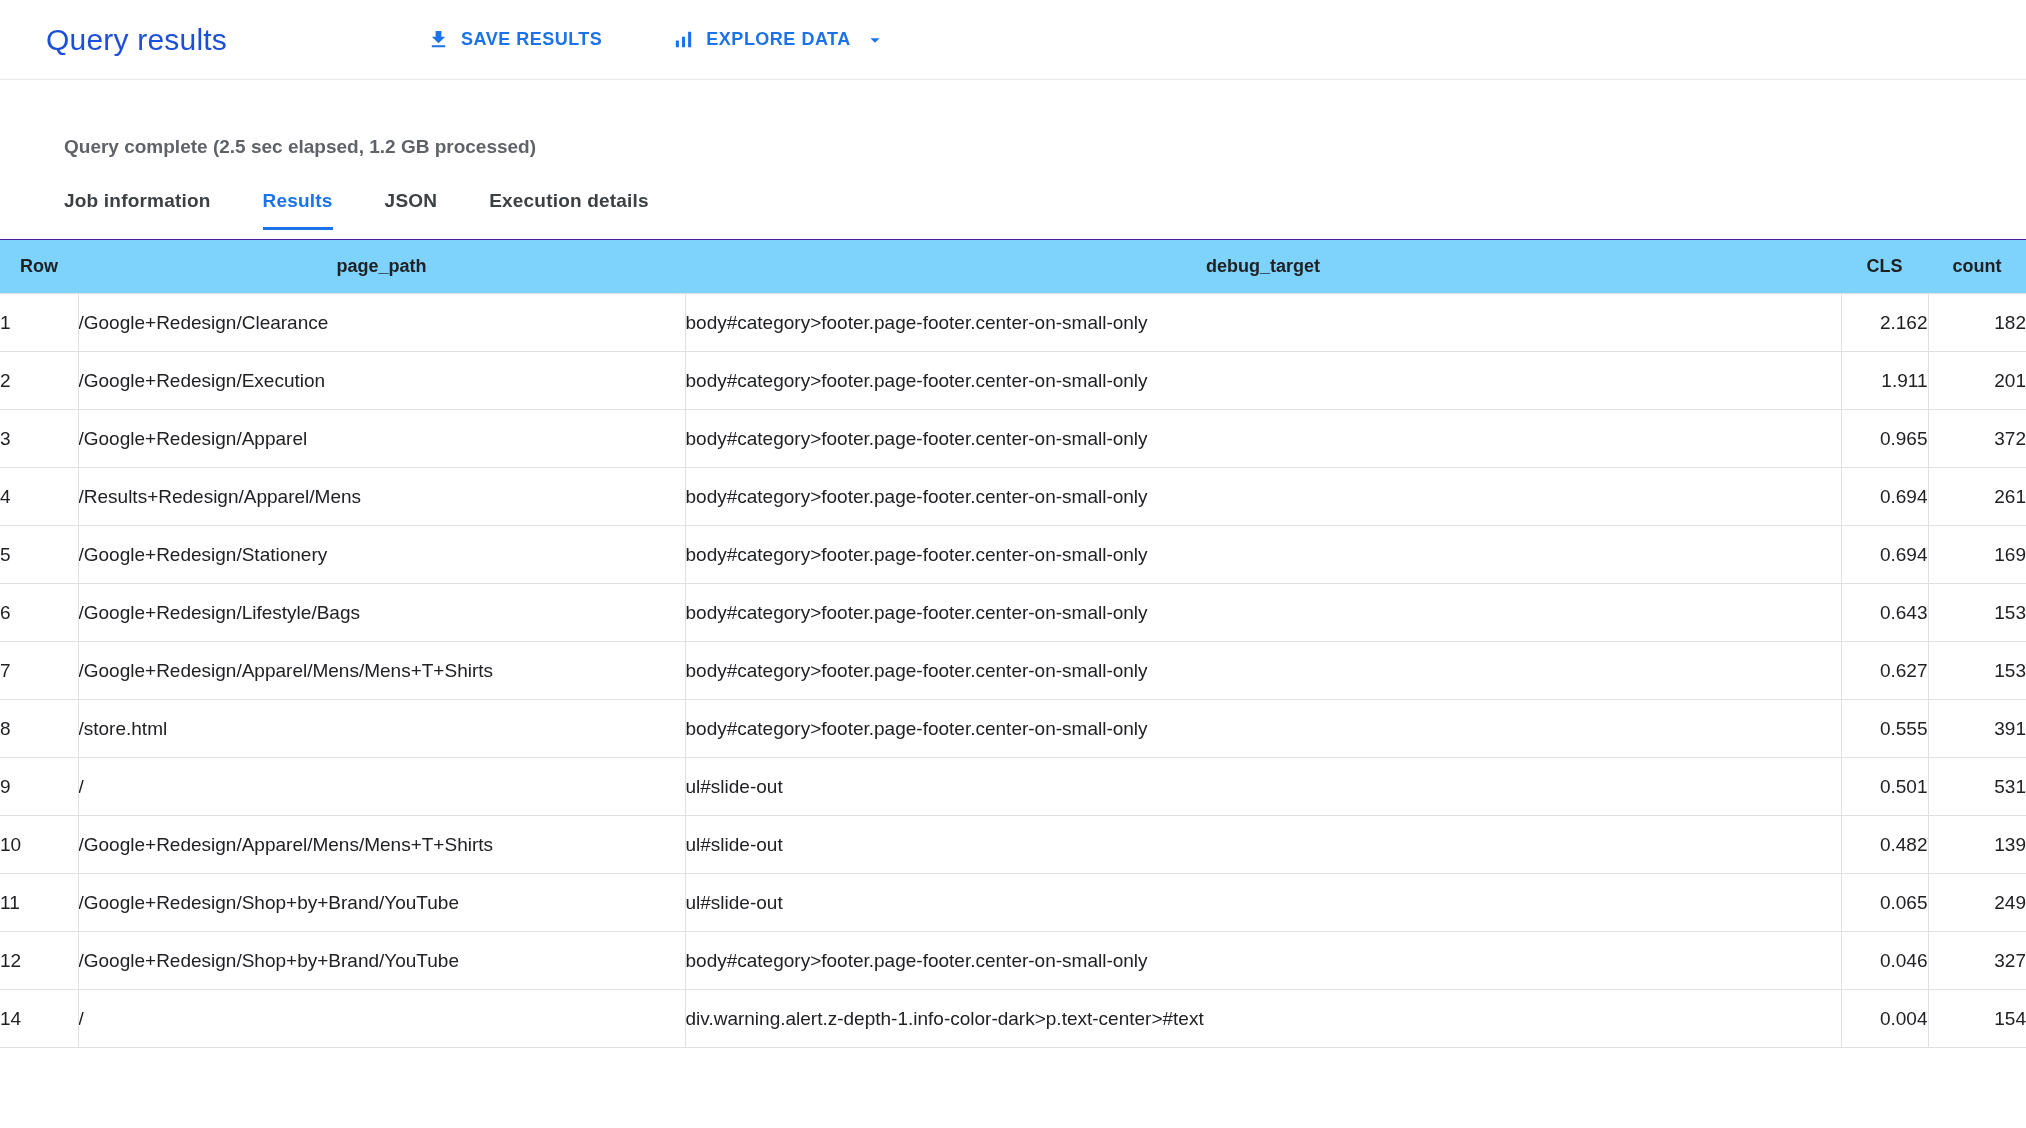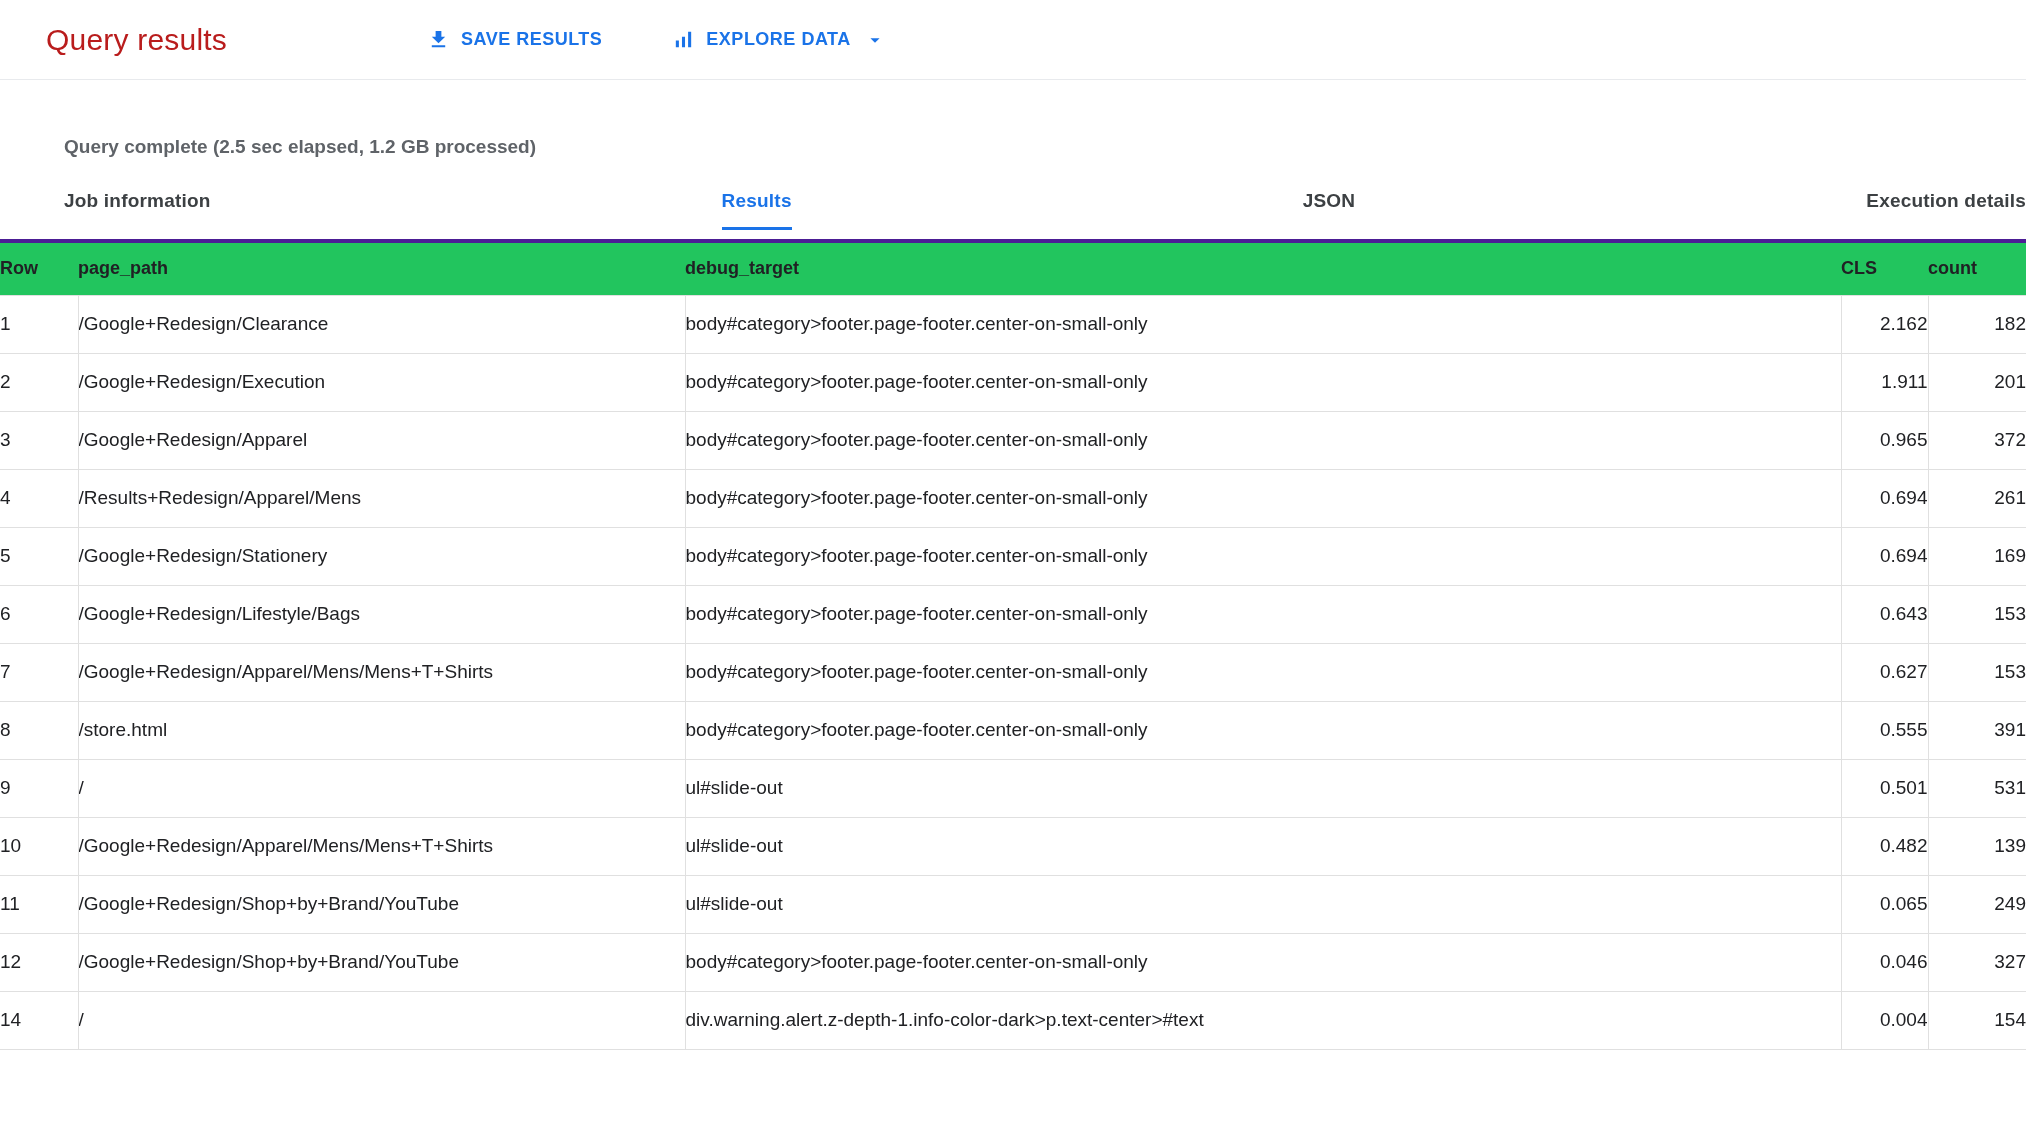--- a/index.html
+++ b/index.html
@@ -17,21 +17,21 @@
     height:80px;
     display:flex;
     align-items:center;
     padding-left:46px;
     border-bottom:1px solid #e8eaed;
     background:#fff;
   }
   .page-title {
     font-size:30px;
     font-weight:400;
-    color:#b91c1c;
+    color:#1d4ed8;
     letter-spacing:0.2px;
   }
   .actions {
     display:flex;
     align-items:center;
     margin-left:200px;
     gap:70px;
   }
   .text-btn {
     display:flex;
@@ -53,22 +53,21 @@
   
   .status-line {
     margin:56px 0 0 64px;
     font-size:19px;
     color:#5f6368;
     font-weight:bold;
   }
   .tabs {
     display:flex;
     margin:32px 0 0 64px;
-    gap:72px;
-    justify-content:space-between;
+    gap:52px;
   }
   .tab {
     font-size:19px;
     font-weight:700;
     color:#3c4043;
     padding-bottom:15px;
     cursor:pointer;
     letter-spacing:0.2px;
   }
   .tab.active {
@@ -77,27 +76,27 @@
   }
 
   
   table.results {
     width:2026px;
     border-collapse:collapse;
     table-layout:fixed;
     margin-top:9px;
   }
   .results thead th {
-    background:#22c55e;
+    background:#7dd3fc;
     height:54px;
     font-size:18px;
     font-weight:700;
     color:#202124;
-    text-align:left;
-    border-top:4px solid #4c1d95;
+    text-align:center;
+    border-top:1px solid #4c1d95;
     border-bottom:1px solid #e0e0e0;
     padding:0;
     white-space:nowrap;
   }
   .results tbody td {
     height:58px;
     font-size:19px;
     color:#202124;
     background:#fff;
     border-bottom:1px solid #e0e0e0;

